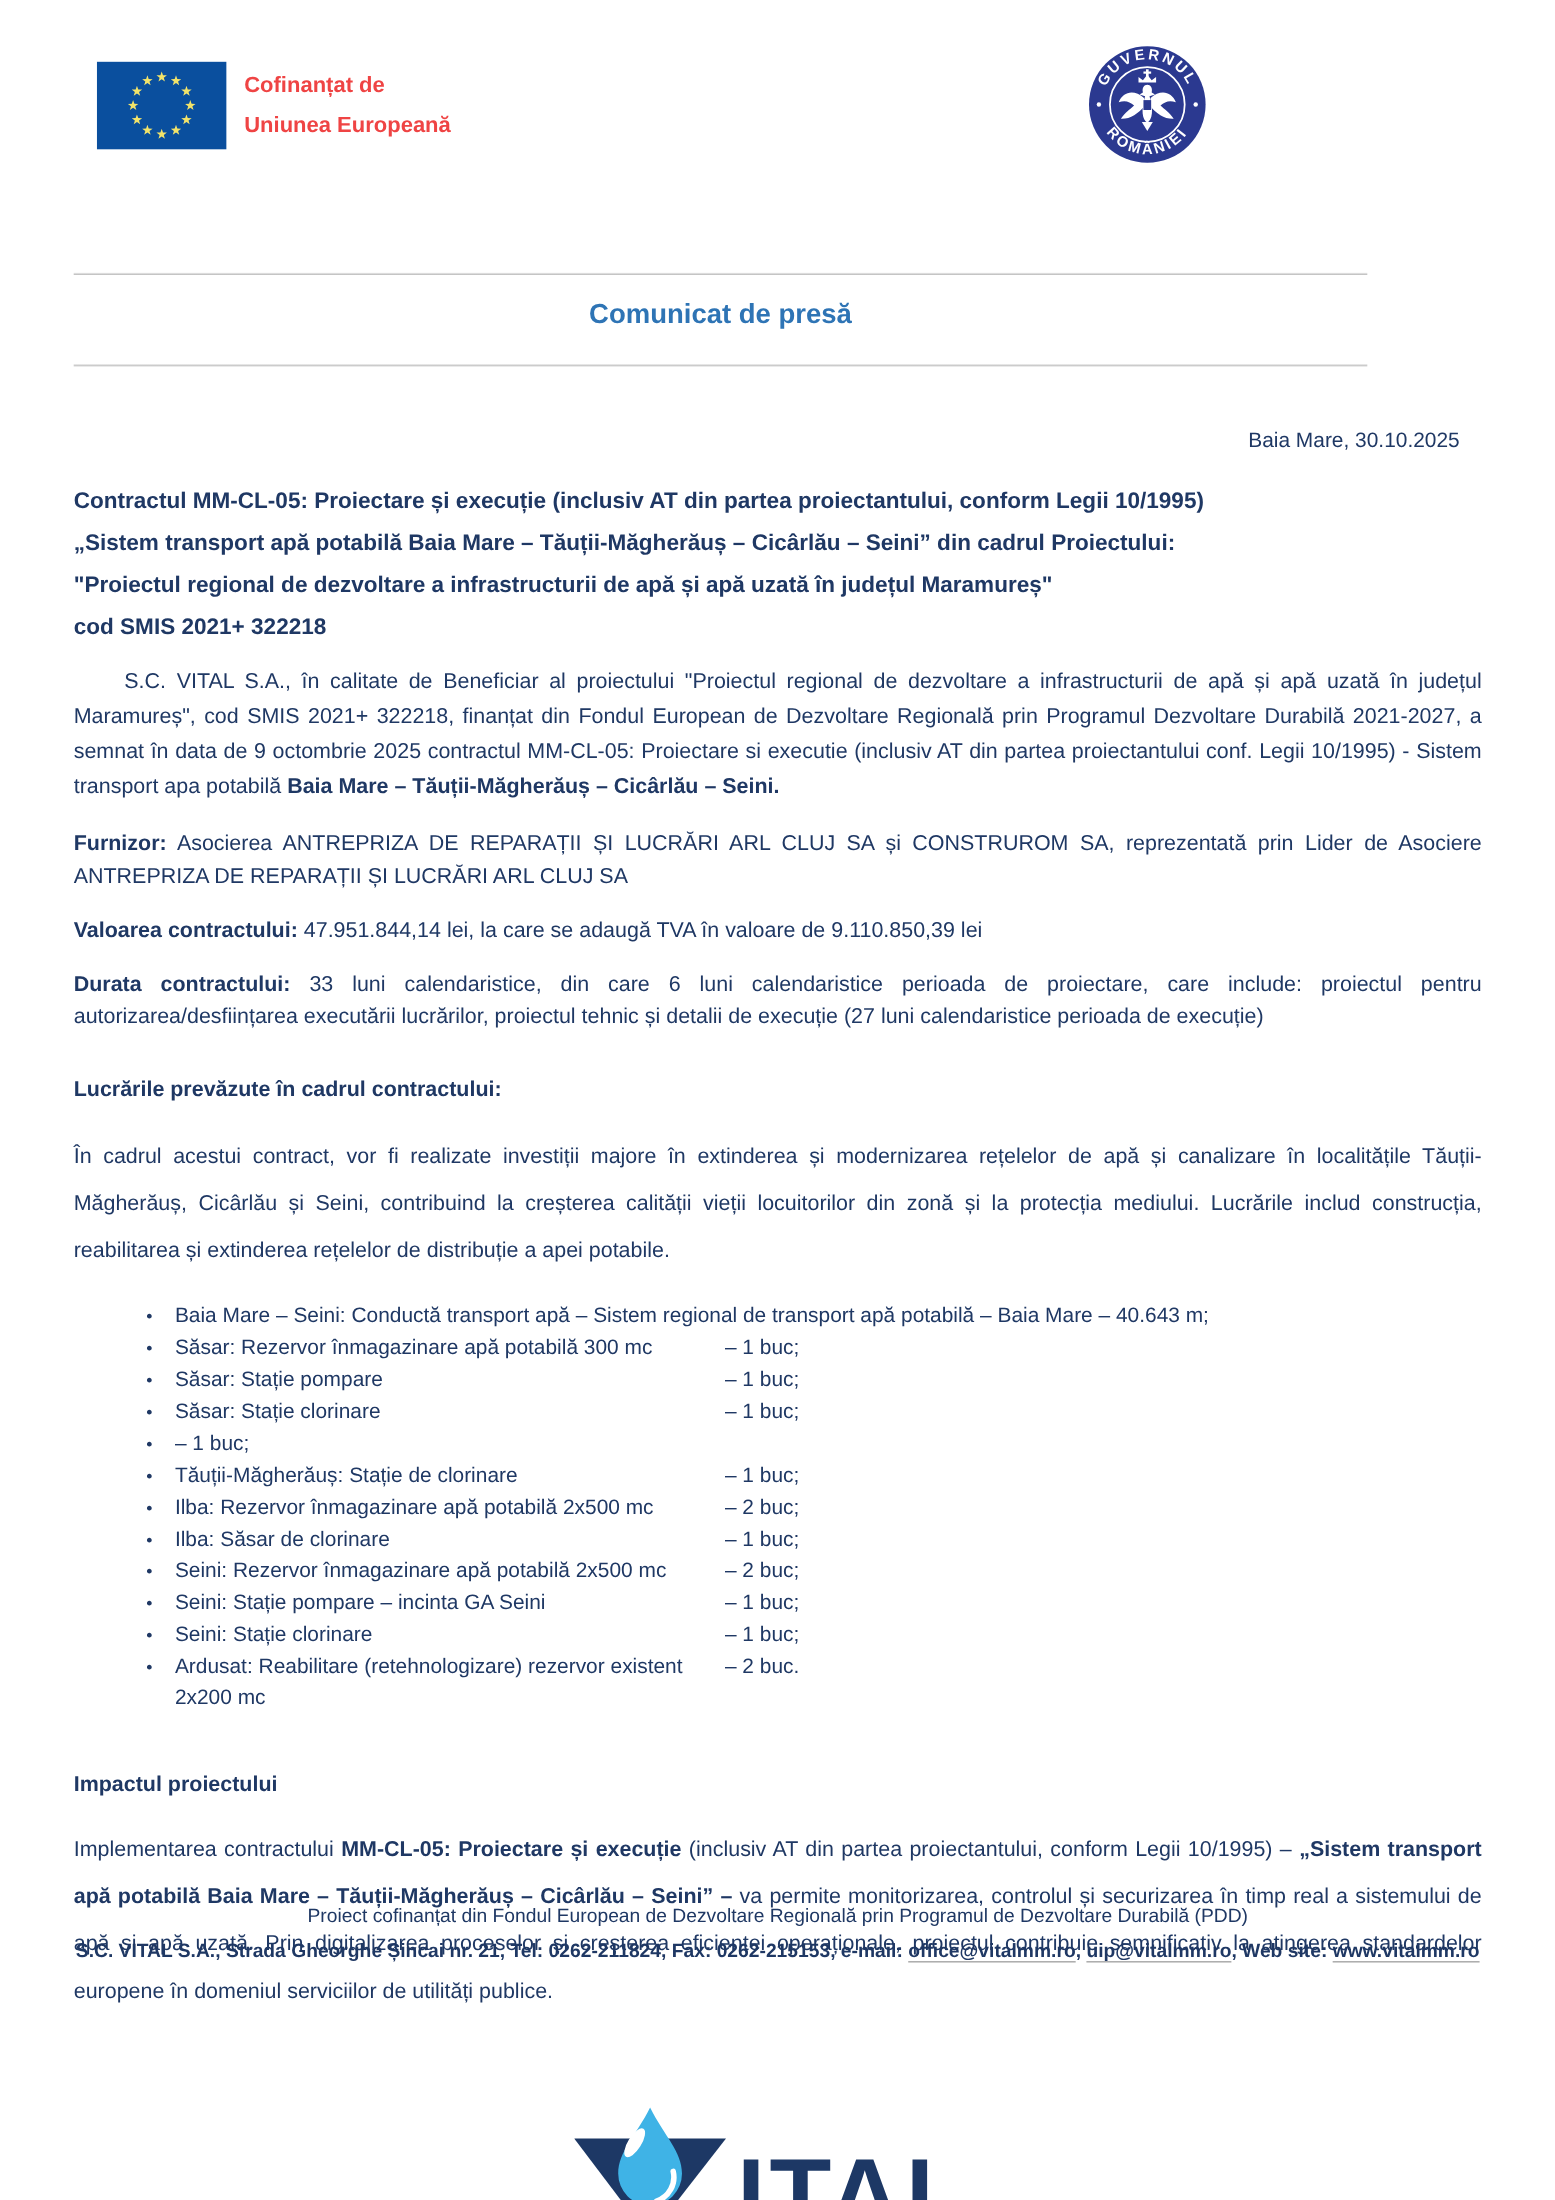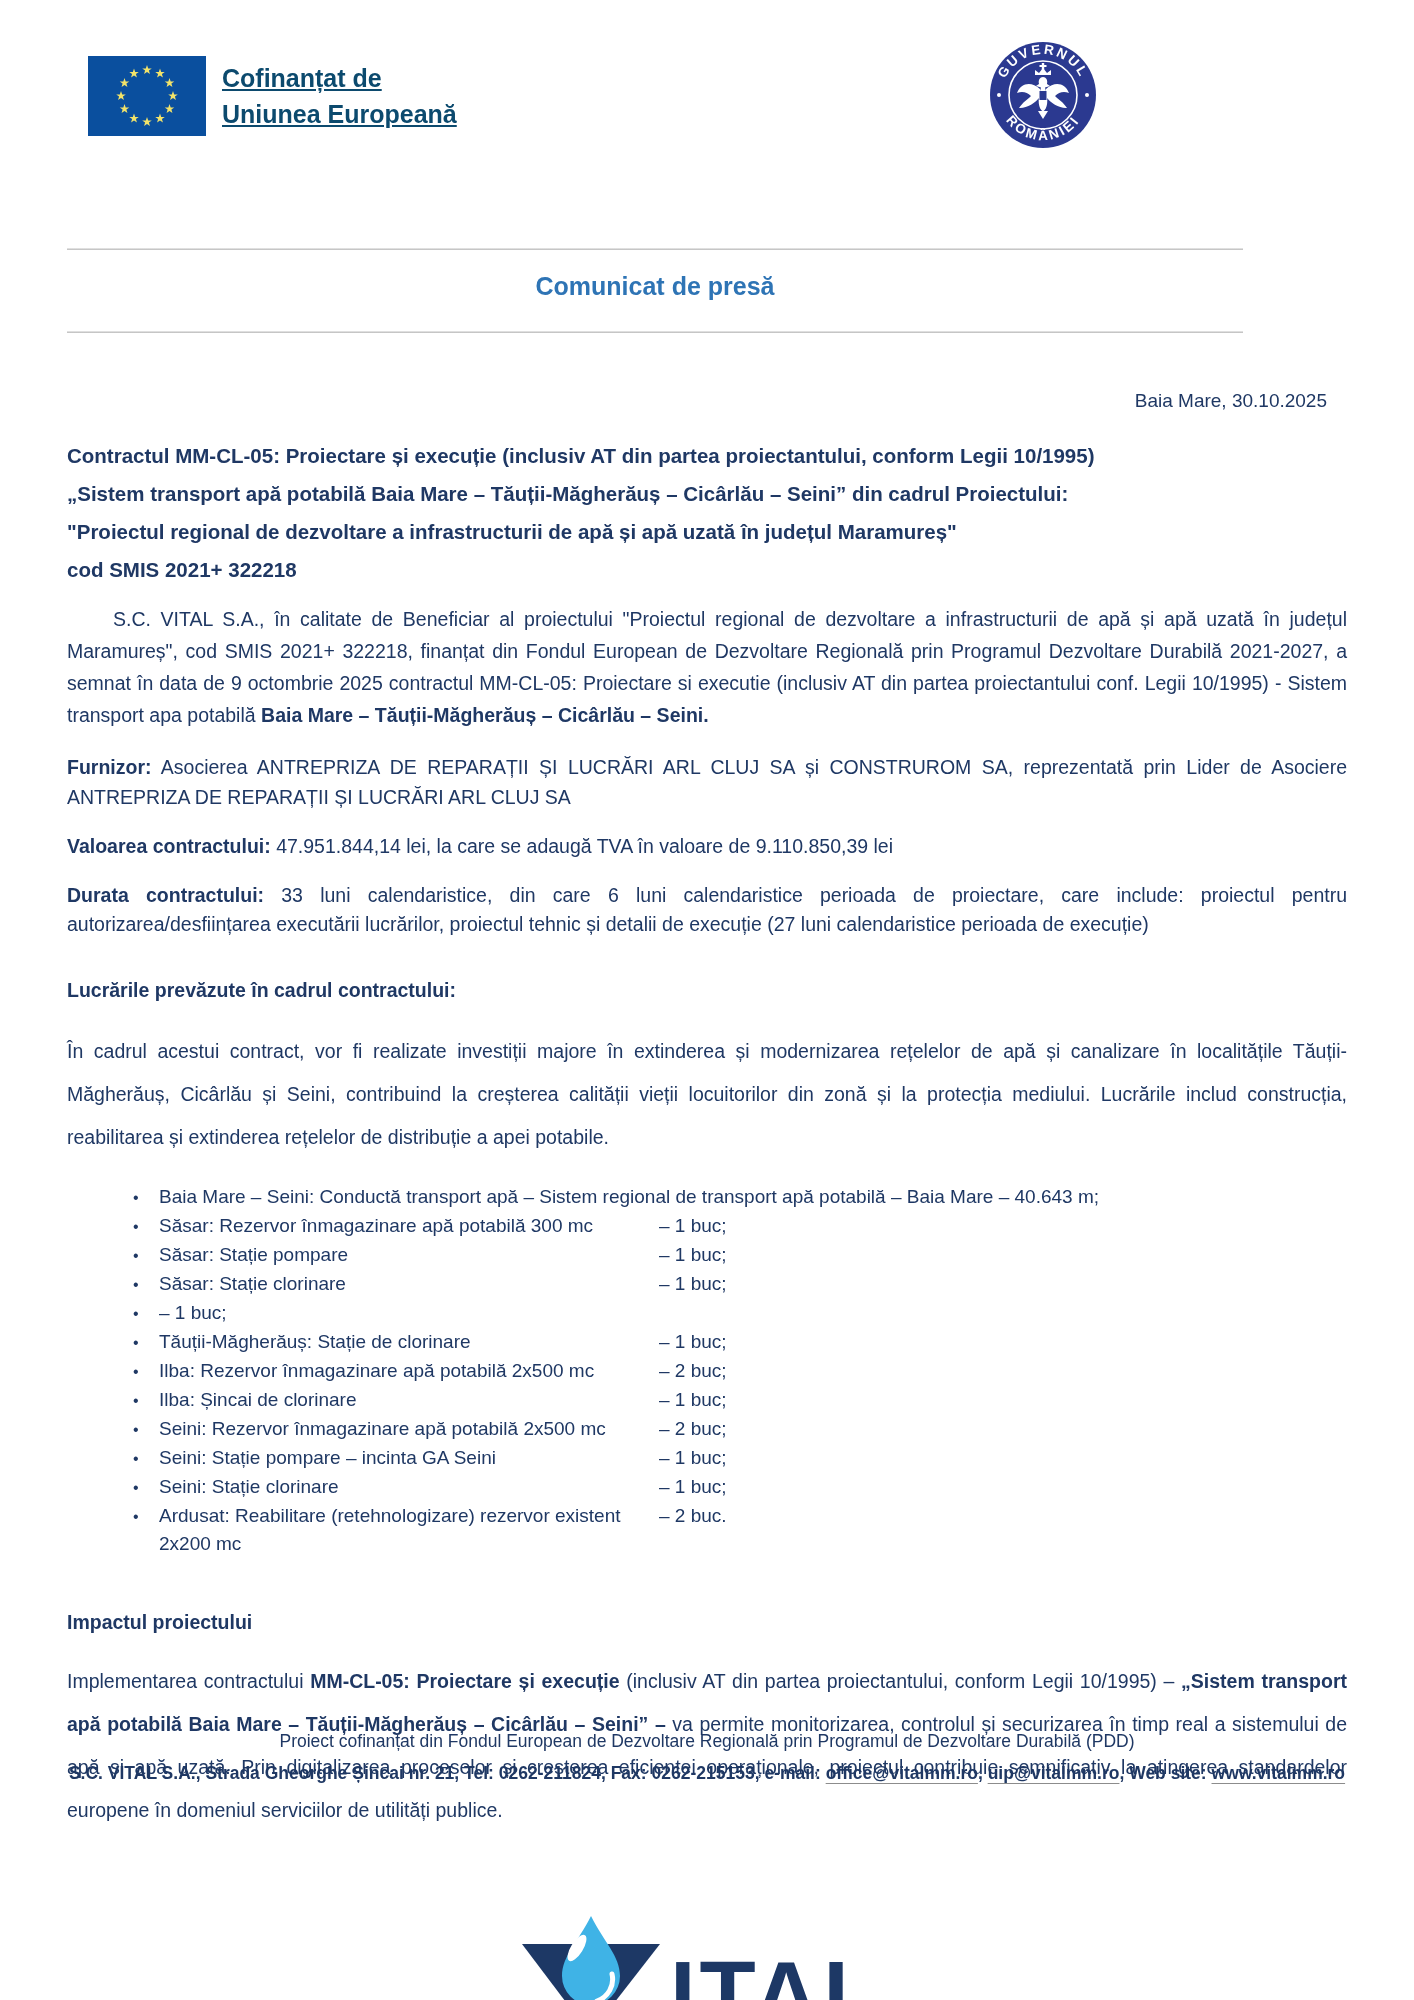--- a/index.html
+++ b/index.html
@@ -4,21 +4,21 @@
 <style>
   * { box-sizing: border-box; }
   html,body { margin:0; padding:0; background:#ffffff; }
   .page {
     position:relative; width:1414px; height:2000px; background:#ffffff;
     font-family:"Liberation Sans", sans-serif; color:#1f3864; overflow:hidden;
   }
 
   
   .eu-logo { position:absolute; left:88px; top:56px; display:flex; align-items:center; gap:16px; }
-  .eu-text { font-weight:700; font-size:25px; line-height:36px; color:#0c4a6e;text-decoration:underline; }
+  .eu-text { font-weight:700; font-size:20px; line-height:36px; color:#ef4444; }
   .gov-seal { position:absolute; left:988px; top:40px; }
 
   
   .rule { position:absolute; left:67px; width:1176px; height:2px;
           background:linear-gradient(#ececec,#b9b9b9); }
   .rule1 { top:248px; } .rule2 { top:331px; }
   .press-title { position:absolute; left:67px; top:272px; width:1176px; text-align:center;
                  color:#2e74b5; font-weight:700; font-size:25px; }
 
   
@@ -165,21 +165,21 @@
           <span>Tăuții-Măgherăuș: Stație de clorinare</span>
           <span>– 1 buc;</span>
         </div>
       <div class="bullet-row">
           <span class="bullet-dot"></span>
           <span>Ilba: Rezervor înmagazinare apă potabilă 2x500 mc</span>
           <span>– 2 buc;</span>
         </div>
       <div class="bullet-row">
           <span class="bullet-dot"></span>
-          <span>Ilba: Șincai de clorinare</span>
+          <span>Ilba: Săsar de clorinare</span>
           <span>– 1 buc;</span>
         </div>
       <div class="bullet-row">
           <span class="bullet-dot"></span>
           <span>Seini: Rezervor înmagazinare apă potabilă 2x500 mc</span>
           <span>– 2 buc;</span>
         </div>
       <div class="bullet-row">
           <span class="bullet-dot"></span>
           <span>Seini: Stație pompare – incinta GA Seini</span>

